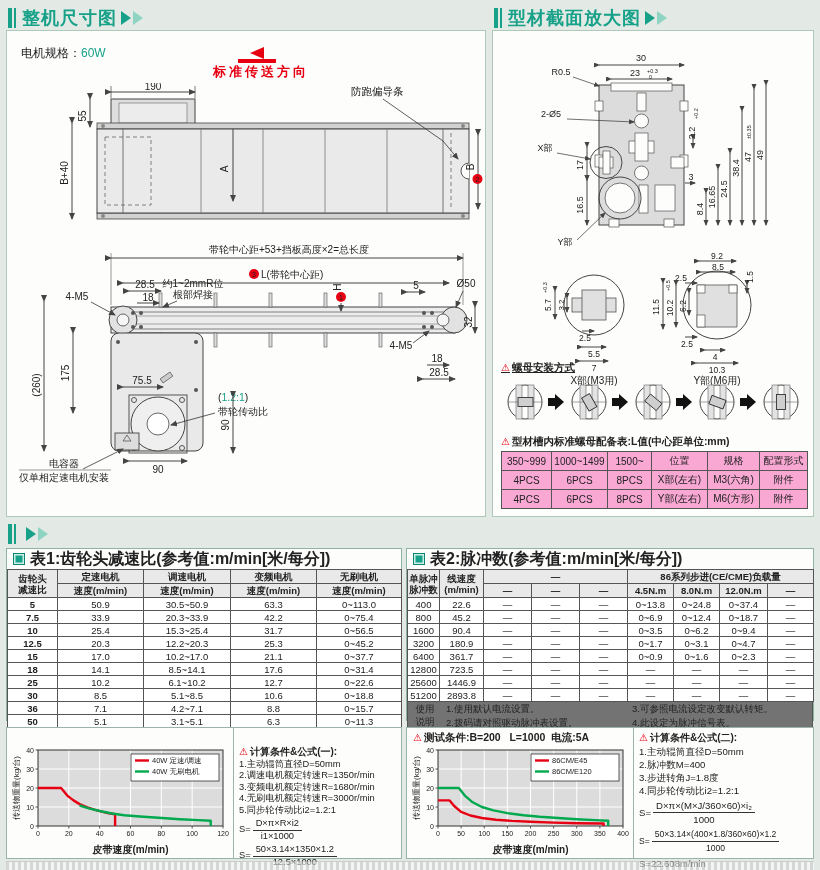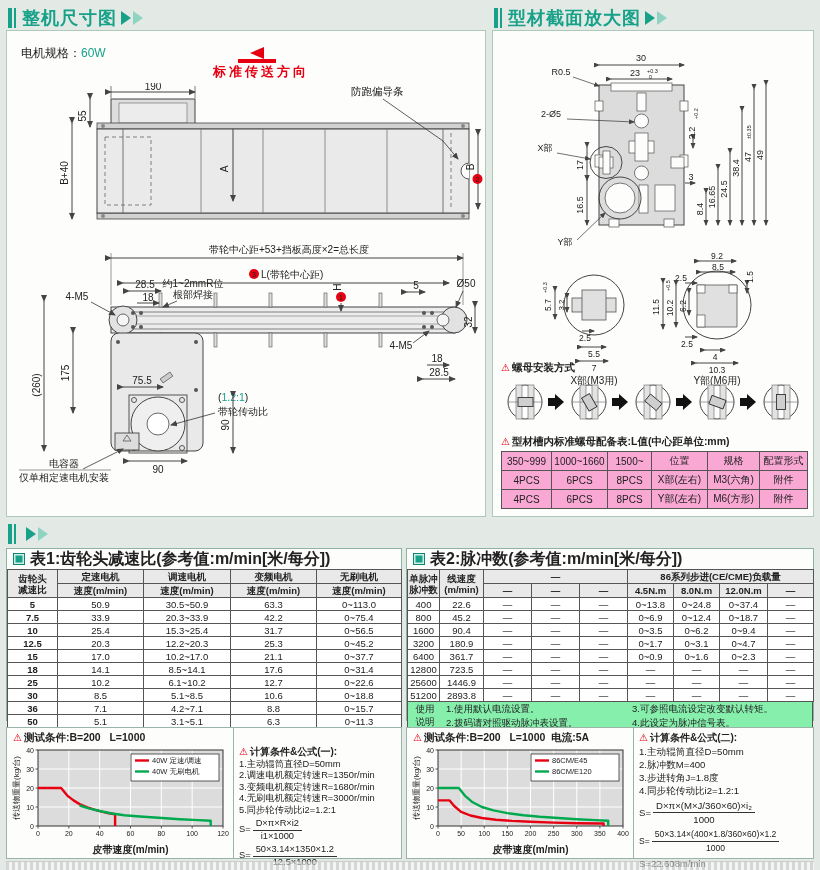--- a/index.html
+++ b/index.html
@@ -22,21 +22,21 @@
   table{border-collapse:collapse;table-layout:fixed;width:100%;}
   .dtable th,.dtable td{border:1px solid #555;text-align:center;padding:0;font-size:9.5px;line-height:11px;overflow:hidden;white-space:nowrap;}
   .dtable th{background:#e9e9e9;font-weight:bold;height:13px;}
   .dtable td{height:12px;background:#fff;}
   .t1 tbody td:first-child{font-weight:bold;}
   .cap-row{display:flex;align-items:center;height:20px;padding-left:6px;background:#fdfdfc;}
   .cap-icon{width:10px;height:10px;background:#17a189;box-shadow:inset 0 0 0 1.5px #cdeee6;border:1px solid #0e8571;margin-right:5px;}
   .cap-text{font-size:16px;font-weight:bold;color:#222;}
   .nut-table th,.nut-table td{border:1px solid #555;text-align:center;font-size:10px;padding:0;height:18px;background:#f9a8d4;font-weight:normal;}
   
-  .use-grid{display:grid;grid-template-columns:34px 186px 1fr;border:1px solid #555;border-top:none;background:#86efac;}
+  .use-grid{display:grid;grid-template-columns:34px 186px 1fr;border:1px solid #555;border-top:none;background:#737373;}
   .use-label{font-size:9.5px;text-align:center;line-height:13px;}
   .use-col{font-size:9.5px;line-height:14px;padding-left:4px;}
   
   .cbox{position:absolute;background:#fdfdfc;border:1px solid #9bb4a8;box-sizing:border-box;}
   .cbox-title{font-size:10.5px;font-weight:bold;padding:3px 0 0 6px;white-space:pre;}
   .divider{position:absolute;top:0;bottom:0;width:1px;background:#9bb4a8;}
   .calc{position:absolute;font-size:9.3px;line-height:11.5px;}
   .calc-title{font-weight:bold;font-size:10px;margin-bottom:1px;}
   .calc-item{white-space:nowrap;}
   .s-line{display:flex;align-items:center;margin-top:2px;white-space:nowrap;}
@@ -359,21 +359,21 @@
       <line x1="186" y1="84" x2="198" y2="84" stroke="#444" marker-end="url(#ar4)"></line>
       <text x="188" y="94" text-anchor="middle">2.5</text>
       <line x1="206" y1="97" x2="226" y2="97" stroke="#444" marker-start="url(#ar4)" marker-end="url(#ar4)"></line>
       <text x="216" y="107" text-anchor="middle">4</text>
       <line x1="197" y1="110" x2="239" y2="110" stroke="#444" marker-start="url(#ar4)" marker-end="url(#ar4)"></line>
       <text x="218" y="120" text-anchor="middle">10.3</text>
       <text x="218" y="131" text-anchor="middle" font-size="10">Y部(M6用)</text>
     </g>
   </svg>
 
-  <div class="note-line" style="left:8px;top:330px;font-size:10.5px;font-weight:bold;">
+  <div class="note-line" style="left:8px;top:330px;font-size:10.5px;font-weight:bold;text-decoration:underline;">
     <span class="warn">⚠</span><span>螺母安装方式</span>
   </div>
 
   <svg class="abs" style="left:6px;top:344px;" width="308" height="54" viewBox="0 0 308 54">
     <g>
       <g transform="translate(26,27)">
           <circle r="17" fill="#fdfdfc" stroke="#444"></circle>
           <rect x="-9" y="-17" width="6" height="34" fill="#e3e3e3" stroke="#666" stroke-width="0.6"></rect>
           <rect x="3" y="-17" width="6" height="34" fill="#e3e3e3" stroke="#666" stroke-width="0.6"></rect>
           <line x1="-17" y1="0" x2="17" y2="0" stroke="#666" stroke-width="0.6"></line>
@@ -426,21 +426,21 @@
           <col style="width:50px">
           <col style="width:56px">
           <col style="width:44px">
           <col style="width:56px">
           <col style="width:52px">
           <col style="width:48px">
         </colgroup>
       <thead>
         <tr>
           <th>350~999</th>
-          <th>1000~1660</th>
+          <th>1000~1499</th>
           <th>1500~</th>
           <th>位置</th>
           <th>规格</th>
           <th>配置形式</th>
         </tr>
       </thead>
       <tbody>
           <tr>
             <td>4PCS</td>
             <td>6PCS</td>
@@ -723,21 +723,20 @@
         <div>2.拨码请对照驱动脉冲表设置。</div>
     </div>
     <div class="use-col">
       <div>3.可参照电流设定改变默认转矩。</div>
         <div>4.此设定为脉冲信号表。</div>
     </div>
   </div>
 </div>
 
 <div class="cbox" style="left:6px;top:727px;width:396px;height:132px;">
-  <div class="cbox-title"><span class="warn">⚠</span><span>测试条件:B=200   L=1000</span></div>
   <svg id="chart0" width="218" height="112" viewBox="0 0 218 112" style="position:absolute;left:4px;top:16px;">
       <rect x="27" y="6" width="185" height="76" fill="#dcdcdc"></rect>
       <line x1="57.83333333333333" y1="6" x2="57.83333333333333" y2="82" stroke="#ffffff" stroke-width="1"></line>
       <line x1="88.66666666666666" y1="6" x2="88.66666666666666" y2="82" stroke="#ffffff" stroke-width="1"></line>
       <line x1="119.5" y1="6" x2="119.5" y2="82" stroke="#ffffff" stroke-width="1"></line>
       <line x1="150.33333333333331" y1="6" x2="150.33333333333331" y2="82" stroke="#ffffff" stroke-width="1"></line>
       <line x1="181.16666666666666" y1="6" x2="181.16666666666666" y2="82" stroke="#ffffff" stroke-width="1"></line>
       <line x1="27" y1="63" x2="212" y2="63" stroke="#ffffff" stroke-width="1"></line>
       <line x1="27" y1="44" x2="212" y2="44" stroke="#ffffff" stroke-width="1"></line>
       <line x1="27" y1="25" x2="212" y2="25" stroke="#ffffff" stroke-width="1"></line>

